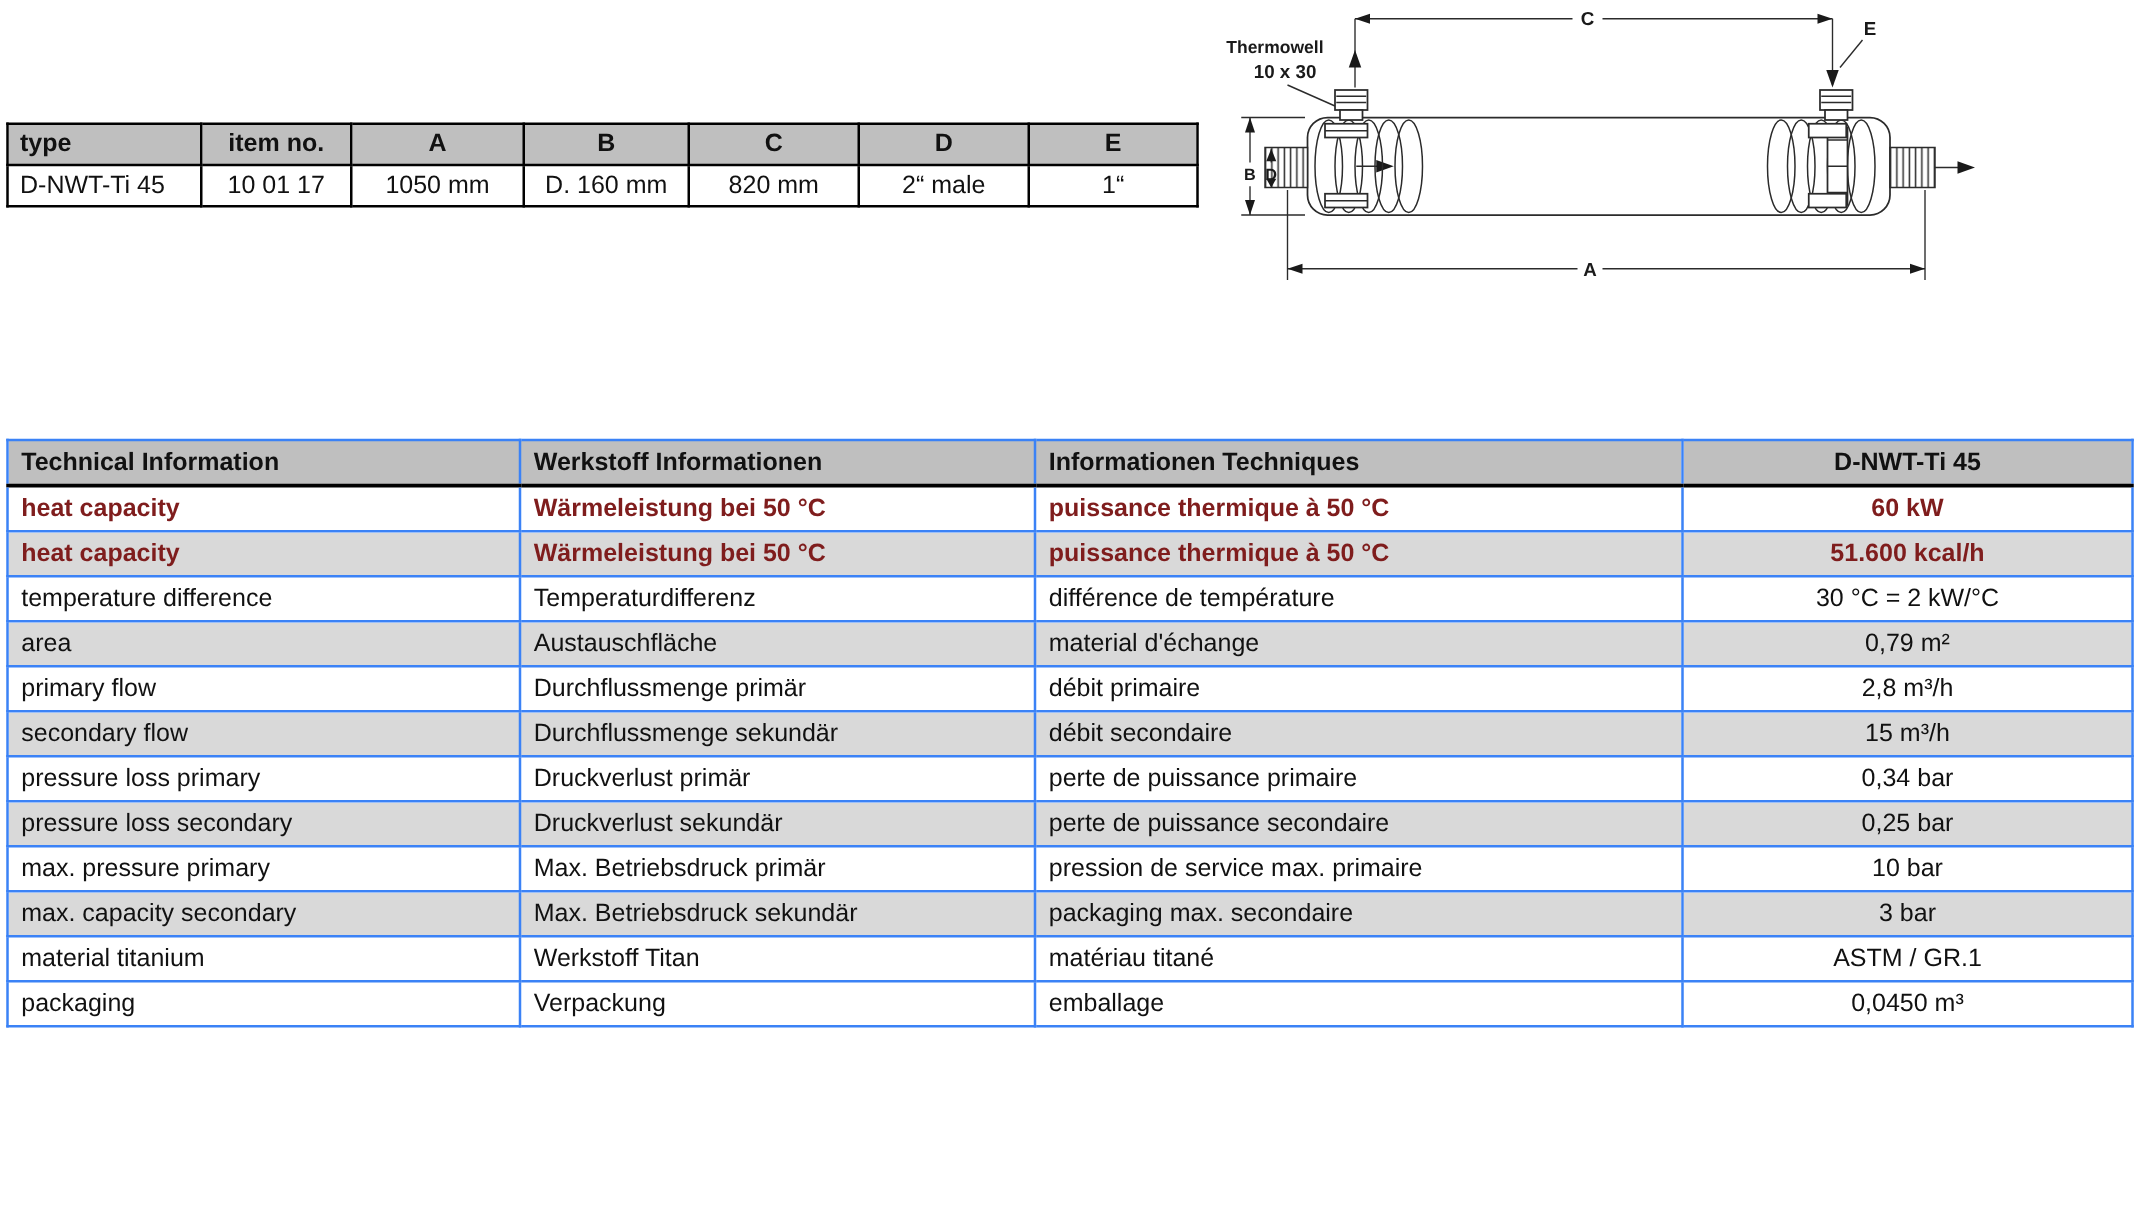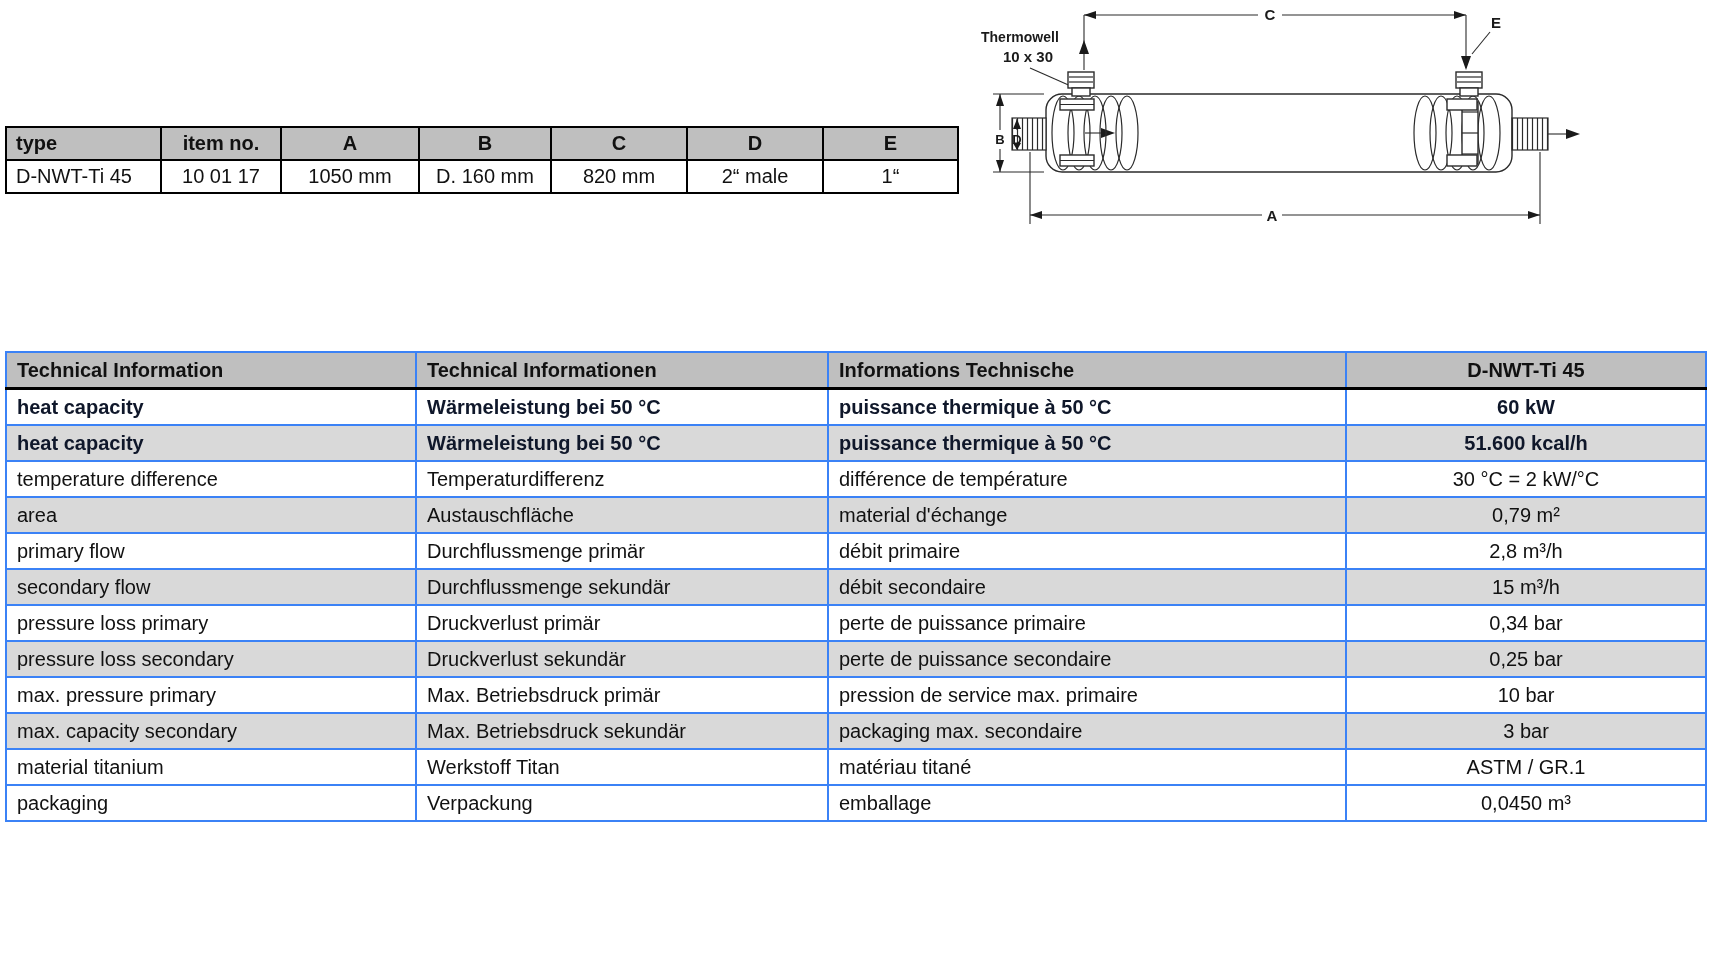--- a/index.html
+++ b/index.html
@@ -3,37 +3,37 @@
 <meta charset="utf-8">
 <style>
   html,body{margin:0;padding:0;background:#fff;}
   .canvas{
     position:relative;width:1713px;height:968px;background:#ffffff;
     font-family:"Liberation Sans","DejaVu Sans",sans-serif;color:#111;
     overflow:hidden;
   }
   table{border-collapse:collapse;table-layout:fixed;}
   
-  .dims-table{position:absolute;left:5px;top:98px;width:952px;font-size:20px;margin-top:28px;}
+  .dims-table{position:absolute;left:5px;top:98px;width:952px;font-size:20px;}
   .dims-table th,.dims-table td{
     border:2px solid #000;height:31px;text-align:center;padding:0 4px;
     overflow:hidden;white-space:nowrap;
   }
   .dims-table th{background:#bfbfbf;font-weight:bold;}
   .dims-table th.first,.dims-table td.first{text-align:left;padding-left:9px;}
   
   .spec-table{position:absolute;left:5px;top:351px;width:1700px;font-size:20px;}
   .spec-table th,.spec-table td{
     border:2px solid #3b82f6;height:34px;padding:0 10px;text-align:left;
     overflow:hidden;white-space:nowrap;
   }
   .spec-table th{background:#bfbfbf;font-weight:bold;border-bottom:3px solid #000;}
   .spec-table th.val,.spec-table td.val{text-align:center;}
   .spec-table tr.shaded td{background:#d9d9d9;}
-  .spec-table tr.hl td{color:#0f172a;font-weight:bold;}
+  .spec-table tr.hl td{color:#7f1d1d;font-weight:bold;}
   
   .diagram{position:absolute;left:975px;top:2px;}
   .diagram text{font-family:"Liberation Sans","DejaVu Sans",sans-serif;fill:#1a1a1a;}
   .dl{stroke:#2b2b2b;stroke-width:1.1;fill:none;}
   .ol{stroke:#2b2b2b;stroke-width:1.4;fill:#fff;}
   .on{stroke:#2b2b2b;stroke-width:1.2;fill:none;}
   .ar{fill:#1a1a1a;stroke:none;}
   .lbl{font-weight:bold;font-size:15px;text-anchor:middle;}
   .lbl-s{font-weight:bold;font-size:13px;text-anchor:middle;}
 </style>
@@ -193,22 +193,22 @@
   <table class="spec-table">
     <colgroup>
       <col style="width:410px">
         <col style="width:412px">
         <col style="width:518px">
         <col style="width:360px">
     </colgroup>
     <thead>
       <tr>
         <th>Technical Information</th>
-        <th>Technical Informationen</th>
-        <th>Informations Technische</th>
+        <th>Werkstoff Informationen</th>
+        <th>Informationen Techniques</th>
         <th class="val">D-NWT-Ti 45</th>
       </tr>
     </thead>
     <tbody id="spec-body">
         <tr class="hl">
       <td>heat capacity</td>
       <td>Wärmeleistung bei 50 °C</td>
       <td>puissance thermique à 50 °C</td>
       <td class="val">60 kW</td>
     </tr>

